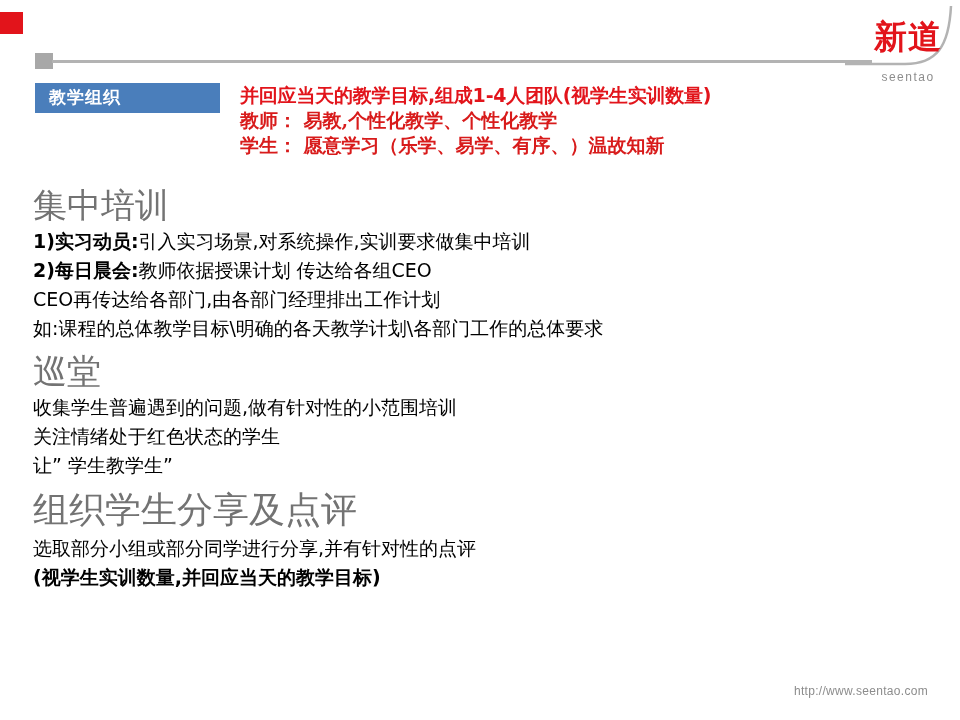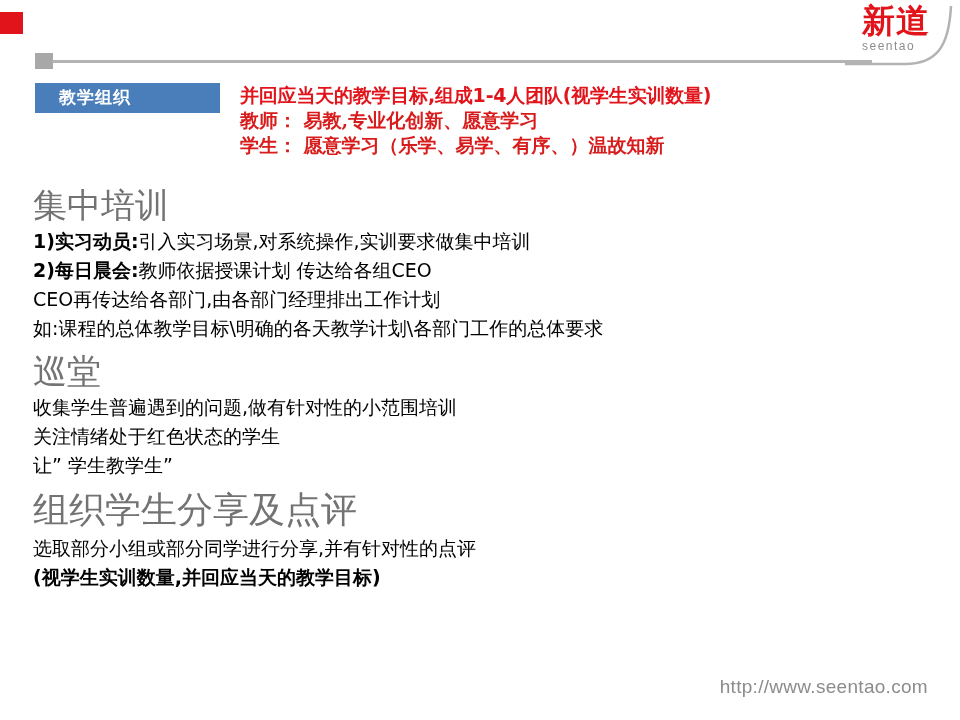--- a/index.html
+++ b/index.html
@@ -49,53 +49,54 @@
     top: 6px;
     width: 115px;
     height: 66px;
     pointer-events: none;
   }
 
   
   .logo-block {
     position: absolute;
     left: 862px;
-    top: 4px;
+    top: 20px;
     width: 92px;
+    text-align: center;
   }
   .logo-mark {
     font-family: "DejaVu Sans", "Liberation Sans", sans-serif;
     font-weight: bold;
     font-size: 33px;
     line-height: 34px;
     color: #e2141b;
     letter-spacing: 1px;
   }
   .logo-sub {
     font-family: "Liberation Sans", sans-serif;
     font-size: 12px;
     line-height: 14px;
     color: #8d8d8d;
     letter-spacing: 1.5px;
-    margin-top: 1px;
+    margin-top: 16px;
   }
 
   
   .title-chip {
     position: absolute;
     left: 35px;
     top: 83px;
     width: 185px;
     height: 30px;
     background: #4a7ebb;
     color: #ffffff;
     font-weight: bold;
     font-size: 17px;
     line-height: 30px;
-    padding-left: 24px;
+    padding-left: 14px;
     box-sizing: border-box;
     letter-spacing: 1px;
   }
   .title-lines {
     position: absolute;
     left: 240px;
     top: 82px;
     width: 700px;
   }
   .title-main {
@@ -147,21 +148,21 @@
   }
   .block-gap-md { height: 6px; }
 
   
   .footer-url {
     position: absolute;
     right: 32px;
     bottom: 22px;
     color: #8c8c8c;
     font-family: "Liberation Sans", sans-serif;
-    font-size: 19px;
+    font-size: 12px;
     letter-spacing: 0.3px;
   }
 </style>
 </head>
 <body>
 
 <div id="slide">
 
   <div class="corner-square"></div>
   <div class="divider-square"></div>
@@ -172,21 +173,21 @@
 
   <div class="logo-block">
     <div class="logo-mark">新道</div>
     <div class="logo-sub">seentao</div>
   </div>
 
   <div class="title-chip">教学组织</div>
 
   <div class="title-lines">
     <div class="title-main">并回应当天的教学目标,组成1-4人团队(视学生实训数量)</div>
-    <div class="title-sub">教师：  易教,专业化创新、愿意学习</div>
+    <div class="title-sub">教师：  易教,个性化教学、个性化教学</div>
     <div class="title-sub">学生： 愿意学习（乐学、易学、有序、）温故知新</div>
   </div>
 
   <div class="body-area" id="body-area">
       <div class="sec-heading">集中培训</div>
       <div class="body-line"><span class="lead">1)实习动员:</span><span>引入实习场景,对系统操作,实训要求做集中培训</span></div>
       <div class="body-line"><span class="lead">2)每日晨会:</span><span>教师依据授课计划 传达给各组CEO</span></div>
       <div class="body-line"><span>CEO再传达给各部门,由各部门经理排出工作计划</span></div>
       <div class="body-line"><span>如:课程的总体教学目标\明确的各天教学计划\各部门工作的总体要求</span></div>
       <div class="block-gap-md"></div>

